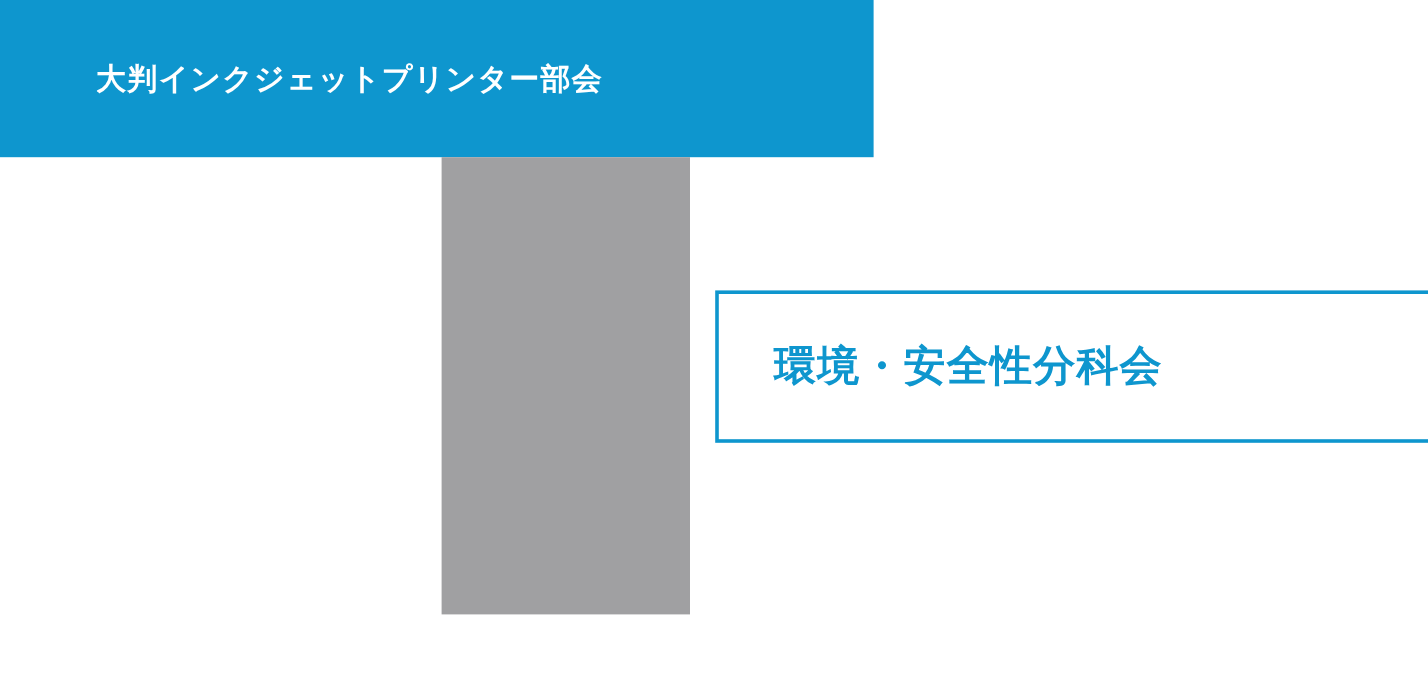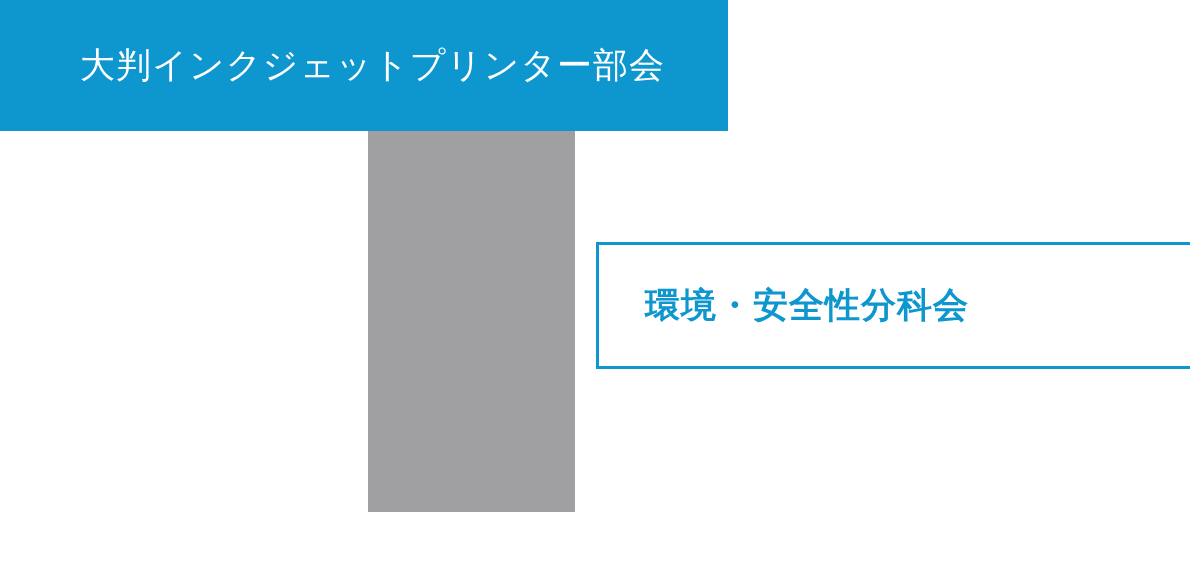--- a/index.html
+++ b/index.html
@@ -18,22 +18,22 @@
     position:relative;width:1190px;height:576px;background:var(--bg);
   }
   .parent-box{
     position:absolute;left:0;top:0;width:728px;height:131px;
     background:var(--accent-blue);
     display:flex;align-items:center;
     padding-left:80px;
   }
   .parent-box .label{
     color:var(--parent-text);
-    font-size:35px;
-    font-weight:normal;
+    font-size:25px;
+    font-weight:bold;
     letter-spacing:1px;
     white-space:nowrap;
   }
   .connector{
     position:absolute;left:368px;top:131px;width:207px;height:381px;
     background:var(--connector-gray);
   }
   .sub-box{
     position:absolute;left:596px;width:615px;
     background:#FFFFFF;

